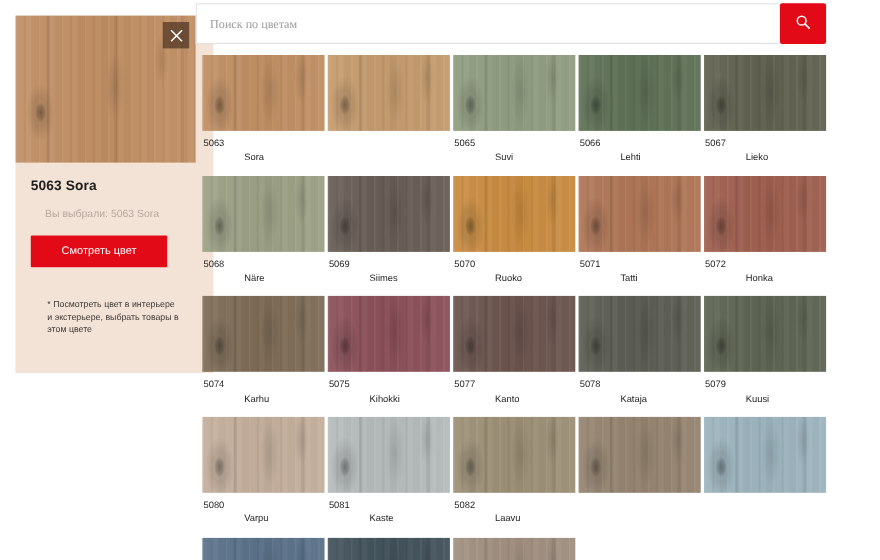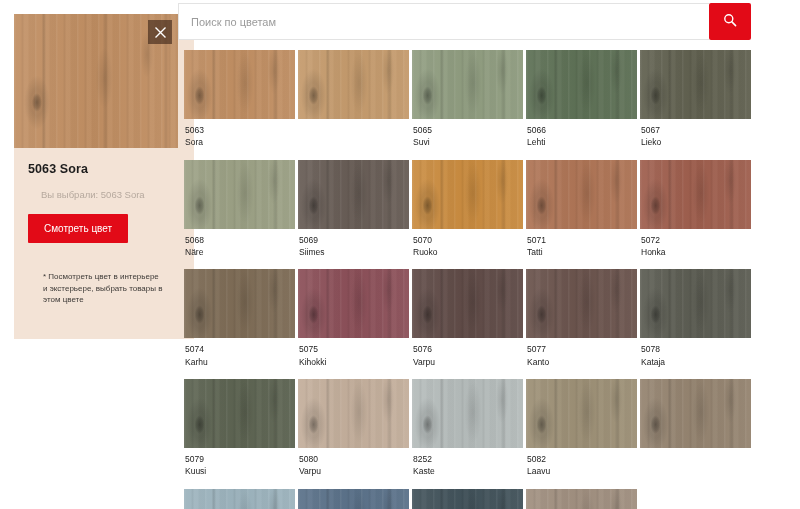--- a/index.html
+++ b/index.html
@@ -93,21 +93,21 @@
     margin: 0 0 14px 0;
     padding-left: 13px;
   }
   .view-btn {
     display: inline-block;
     background: #E20A17;
     color: #fff;
     border: none;
     font-family: "Liberation Sans", sans-serif;
     font-size: 10px;
-    padding: 9px 16px;
+    padding: 9px 28px;
     cursor: pointer;
     margin-bottom: 13px;
     border-radius: 1px;
   }
   .card-note {
     font-size: 8px;
     line-height: 1.45;
     color: #3d3a37;
     margin: 15px;
   }
@@ -124,21 +124,21 @@
     align-items: stretch;
     height: 37px;
     margin: 3px 49px 0 0;
   }
   #search-input {
     flex: 1 1 auto;
     height: 37px;
     border: 1px solid #e3e3e3;
     border-right: none;
     background: #fff;
-    font-family: Liberation Sans, sans-serif;
+    font-family: Liberation Serif, serif;
     font-size: 11px;
     color: #333;
     padding: 0 12px;
     outline: none;
   }
   #search-input::placeholder { color: #9b9b9b; }
   #search-btn {
     width: 42px; height: 37px;
     background: #E20A17;
     border: none;
@@ -163,21 +163,21 @@
     overflow: hidden;
     cursor: pointer;
   }
   .cell-label {
     padding: 5px 1px 11px 1px;
     font-size: 8.5px;
     line-height: 1.45;
     color: #222;
   }
   .cell-code { display: block; }
-  .cell-name { display: block; }
+  .cell-name { display: block; margin-left: 37px; }
 </style>
 </head>
 <body>
 
 <div id="app">
 
   <aside id="left-panel">
     <div class="selected-card">
 
       <div class="card-swatch">
@@ -312,29 +312,20 @@
         <div class="cell">
           <div class="cell-swatch" style="background: rgb(139, 79, 88);">
             <div class="wood"></div>
           </div>
           <div class="cell-label">
             <span class="cell-code">5075</span>
             <span class="cell-name">Kihokki</span>
           </div>
         </div>
         <div class="cell">
-          <div class="cell-swatch" style="background: rgb(95, 74, 70);">
-            <div class="wood"></div>
-          </div>
-          <div class="cell-label">
-            <span class="cell-code">5076</span>
-            <span class="cell-name">Varpu</span>
-          </div>
-        </div>
-        <div class="cell">
           <div class="cell-swatch" style="background: rgb(106, 83, 76);">
             <div class="wood"></div>
           </div>
           <div class="cell-label">
             <span class="cell-code">5077</span>
             <span class="cell-name">Kanto</span>
           </div>
         </div>
         <div class="cell">
           <div class="cell-swatch" style="background: rgb(91, 92, 82);">
@@ -361,21 +352,21 @@
           <div class="cell-label">
             <span class="cell-code">5080</span>
             <span class="cell-name">Varpu</span>
           </div>
         </div>
         <div class="cell">
           <div class="cell-swatch" style="background: rgb(180, 187, 186);">
             <div class="wood"></div>
           </div>
           <div class="cell-label">
-            <span class="cell-code">8252</span>
+            <span class="cell-code">5081</span>
             <span class="cell-name">Kaste</span>
           </div>
         </div>
         <div class="cell">
           <div class="cell-swatch" style="background: rgb(156, 143, 117);">
             <div class="wood"></div>
           </div>
           <div class="cell-label">
             <span class="cell-code">5082</span>
             <span class="cell-name">Laavu</span>

